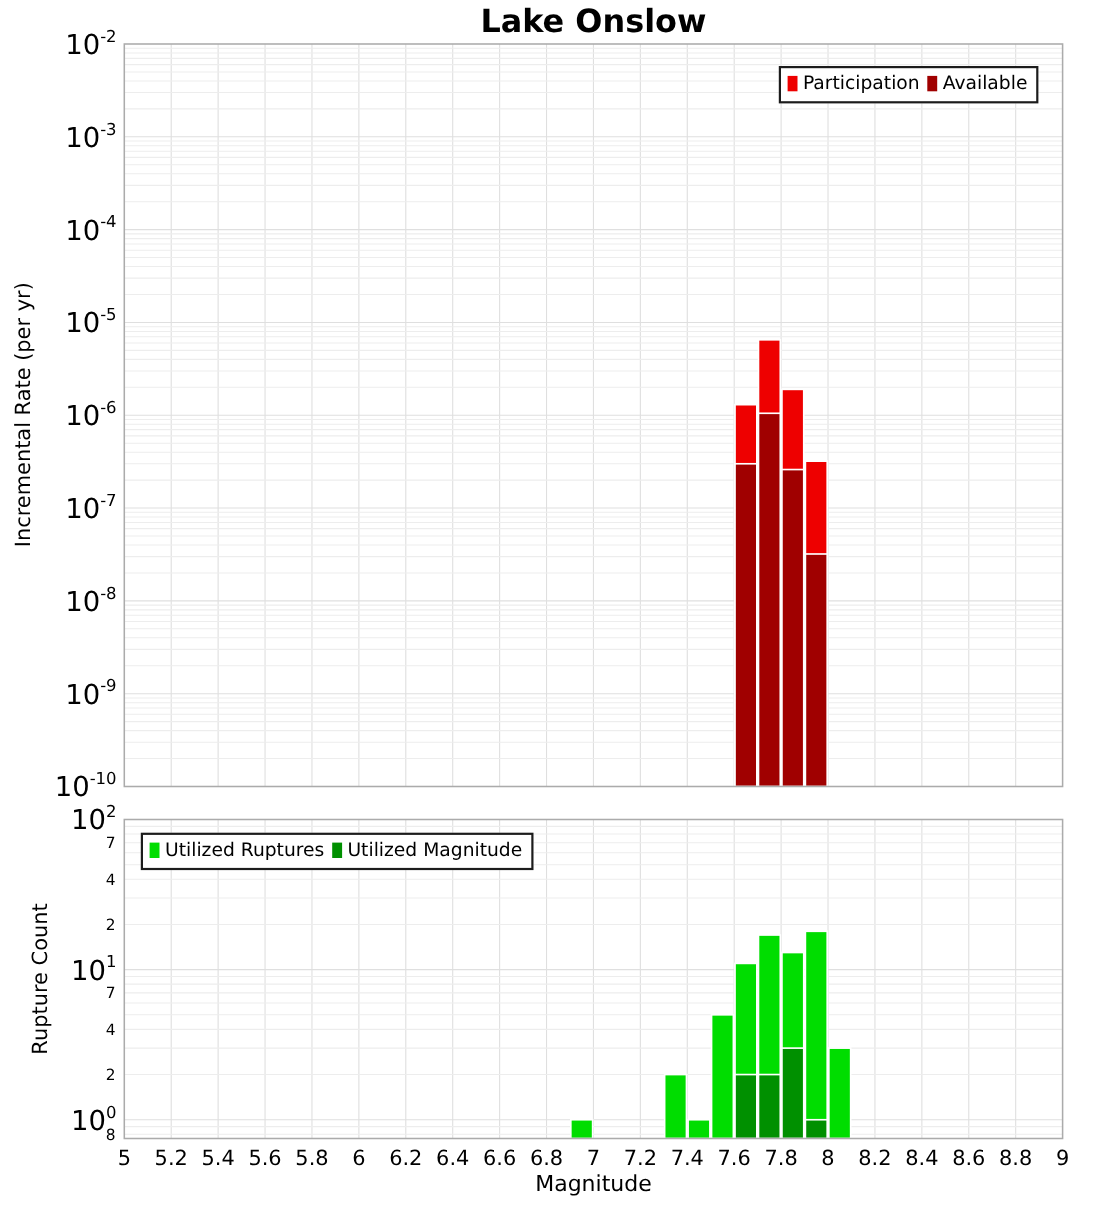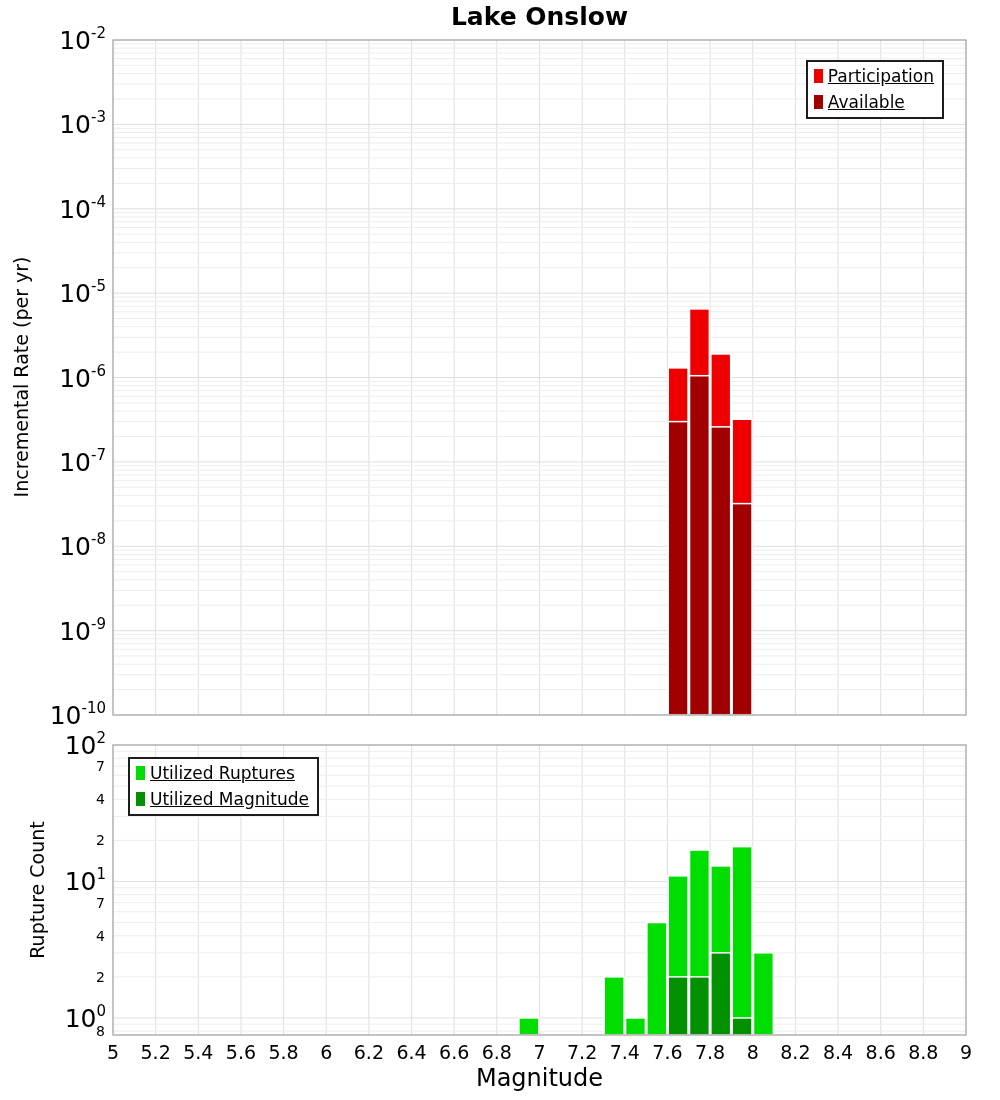--- a/index.html
+++ b/index.html
@@ -1,30 +1,30 @@
 <!DOCTYPE html>
 <html><head>
 <meta charset="utf-8">
 <style>
   html,body{margin:0;padding:0;background:#ffffff;}
   .canvas{position:relative;width:1000px;height:1100px;background:#ffffff;
           font-family:"DejaVu Sans","Liberation Sans",sans-serif;overflow:hidden;}
   #plot-svg{position:absolute;left:0;top:0;}
   svg text{font-family:"DejaVu Sans","Liberation Sans",sans-serif;fill:#000;}
   .chart-title{position:absolute;left:113px;width:853px;top:2px;text-align:center;
-               font-size:25px;font-weight:bold;color:#000;}
+               font-size:29px;font-weight:bold;color:#000;}
   .xlab{position:absolute;left:113px;width:853px;top:1064px;text-align:center;
-        font-size:24px;color:#000;}
+        font-size:20px;color:#000;}
   .ylab{position:absolute;white-space:nowrap;font-size:19px;color:#000;
         transform:rotate(-90deg) translate(-50%,0);transform-origin:0 0;}
   .ylab.top{left:10px;top:377px;}
   .ylab.bot{left:26px;top:890px;}
   .legend{position:absolute;background:#ffffff;border:2px solid #1c1c1c;
-          padding:5px 8px 6px 6px;display:flex;flex-direction:column;gap:7px;
-          font-size:17px;color:#000;z-index:3;text-decoration:underline;}
+          padding:5px 8px 6px 6px;display:flex;flex-direction:row;gap:7px;
+          font-size:17px;color:#000;z-index:3;}
   .legend-item{display:flex;align-items:center;gap:5px;line-height:1.1;}
   .swatch{width:9px;height:14px;display:inline-block;flex:0 0 auto;}
 </style>
 </head>
 <body>
 
 <div class="canvas">
 
   <svg id="plot-svg" width="1000" height="1100">
       <rect x="113" y="40" width="853" height="675" fill="#ffffff"></rect>

